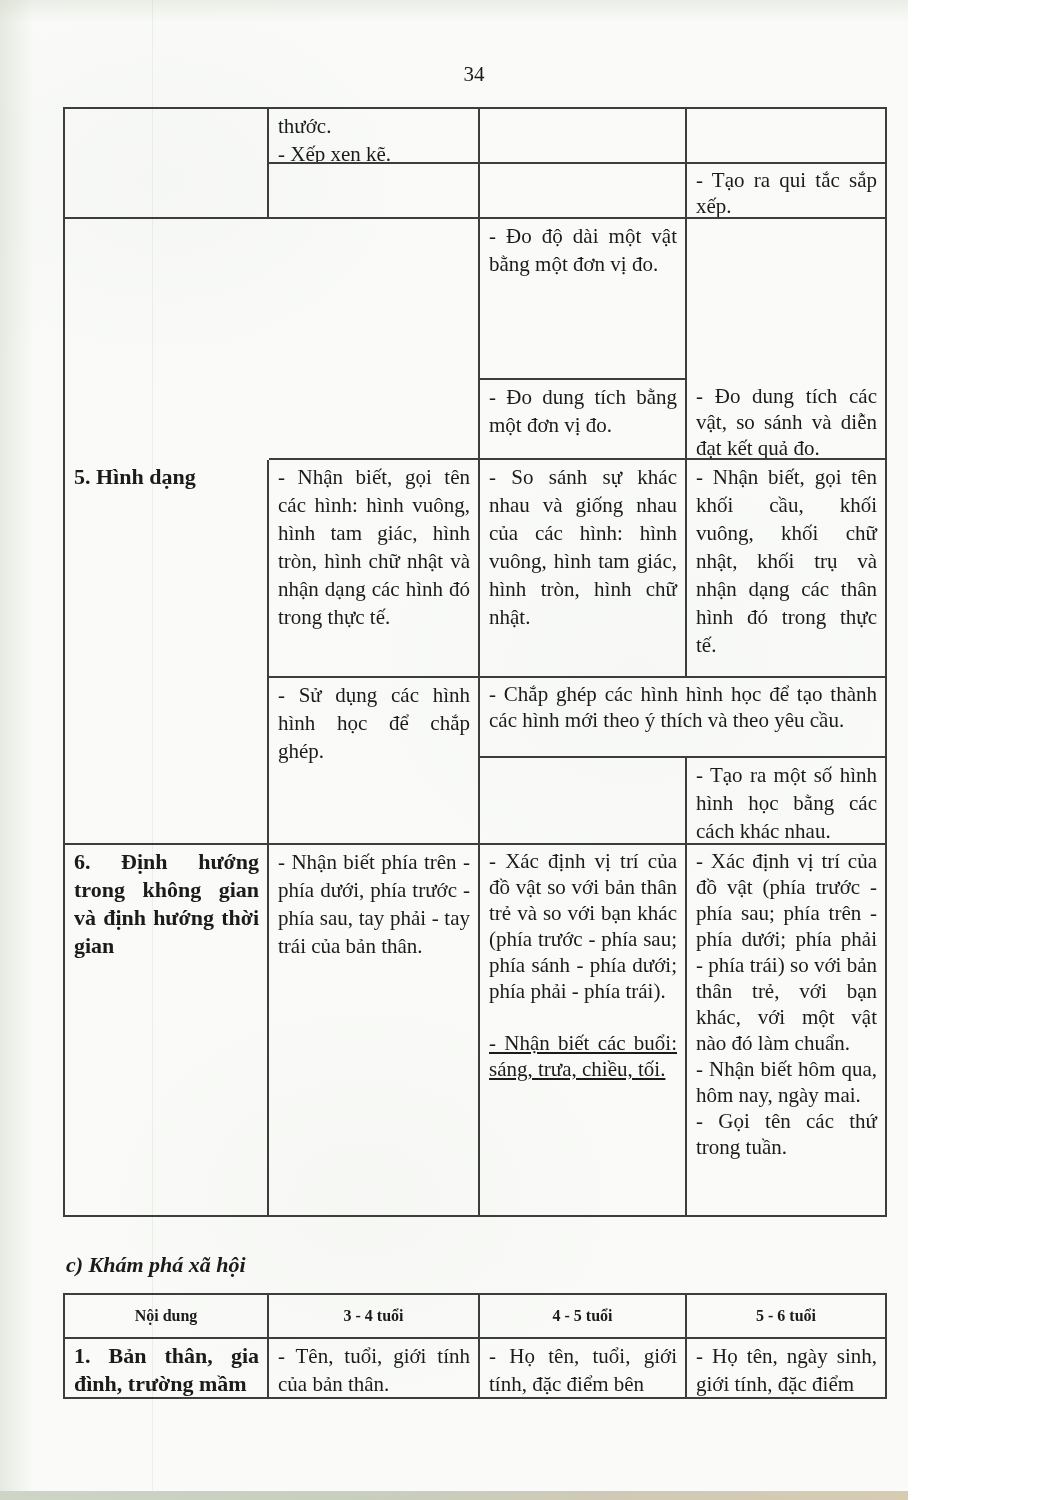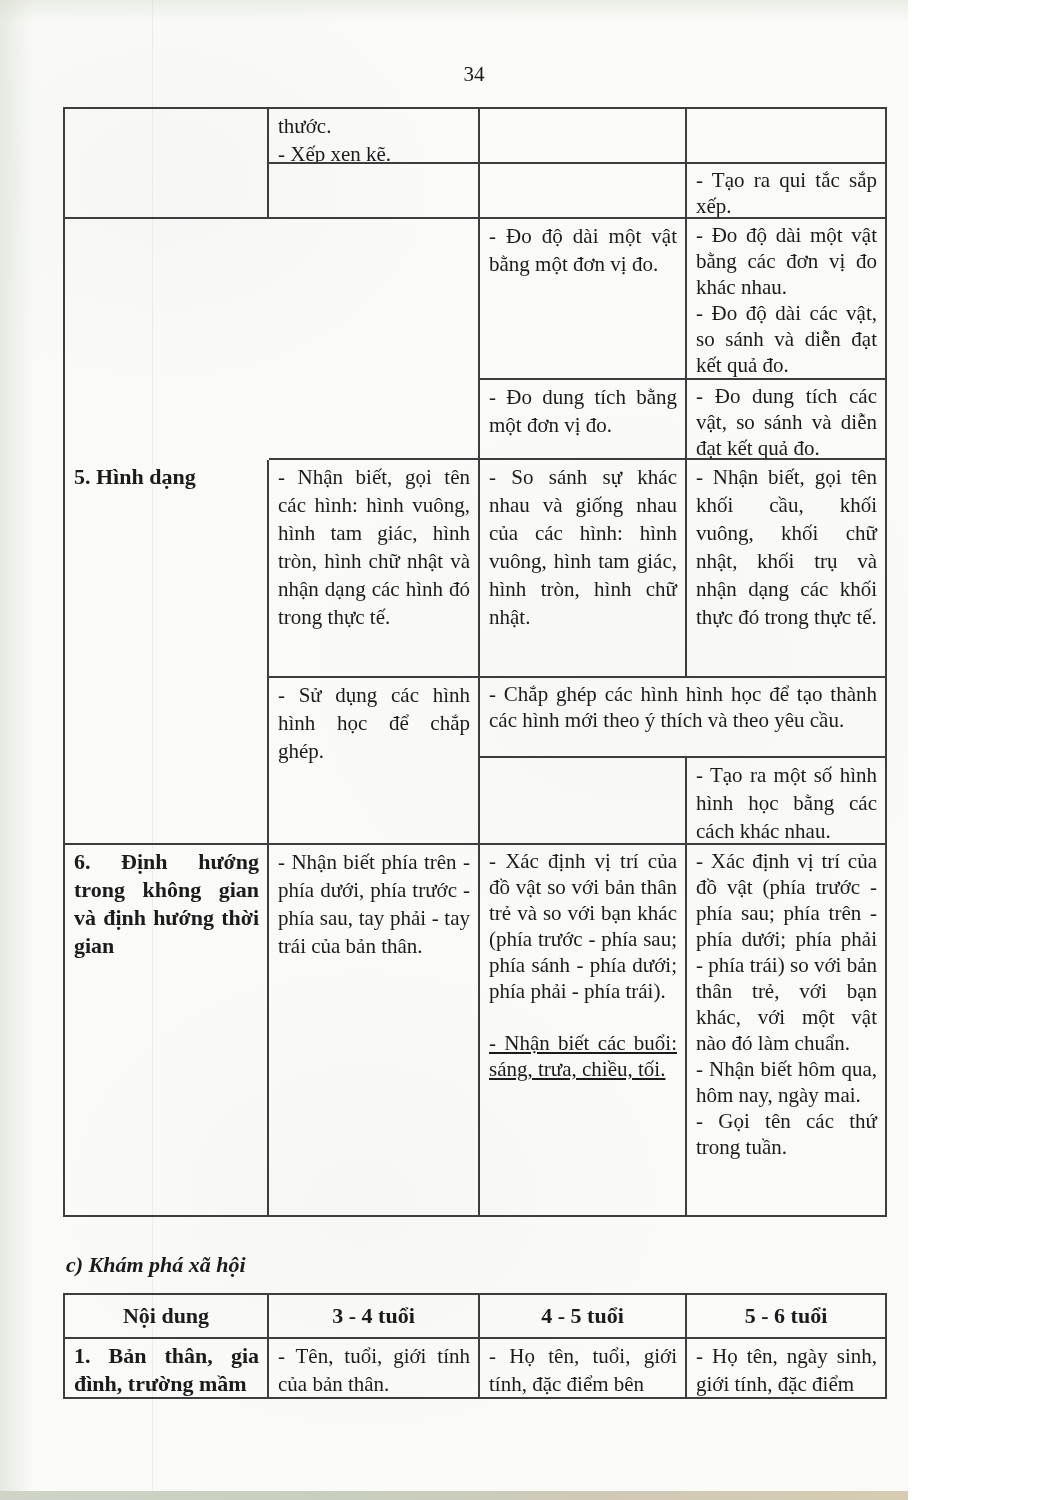--- a/index.html
+++ b/index.html
@@ -61,21 +61,21 @@
     overflow:hidden;
   }
   .no-r{border-right:none;}
   .no-b{border-bottom:none;}
   .dense{line-height:26px;}
   .tight{line-height:26px;}
   .lbl{font-weight:bold;font-size:22px;}
   .cell p{margin:0;}
   .cell p.gap{margin-top:26px;text-decoration:underline;}
   .hdr{display:flex;align-items:center;justify-content:center;
-       font-weight:bold;font-size:22px;text-align:center;padding:0 4px;}
+       font-weight:bold;font-size:16px;text-align:center;padding:0 4px;}
 
   
   .gc1{grid-column:1}.gc2{grid-column:2}.gc3{grid-column:3}.gc4{grid-column:4}.gc34{grid-column:3/5}
   .gr1{grid-row:1}.gr2{grid-row:2}.gr3{grid-row:3}.gr4{grid-row:4}.gr5{grid-row:5}
   .gr6{grid-row:6}.gr7{grid-row:7}.gr8{grid-row:8}
   .gr12{grid-row:1/3}.gr34{grid-row:3/5}.gr57{grid-row:5/8}.gr67{grid-row:6/8}
 
   .section-heading{
     position:absolute;left:66px;top:1252px;
     font-size:22px;font-weight:bold;font-style:italic;text-align:right;
@@ -102,31 +102,27 @@
     </div>
     <div class="cell gc3 gr1"></div>
     <div class="cell gc4 gr1 no-r"></div>
 
     <div class="cell gc2 gr2"></div>
     <div class="cell gc3 gr2"></div>
     <div class="cell gc4 gr2 no-r tight">- Tạo ra qui tắc sắp xếp.</div>
 
     <div class="cell gc2 gr34"></div>
     <div class="cell gc3 gr3">- Đo độ dài một vật bằng một đơn vị đo.</div>
-    <div class="cell gc4 gr3 no-r dense">
-      <p>- Đo độ dài một vật bằng các đơn vị đo khác nhau.</p>
-      <p>- Đo độ dài các vật, so sánh và diễn đạt kết quả đo.</p>
-    </div>
     <div class="cell gc4 gr4 no-r dense">- Đo dung tích các vật, so sánh và diễn đạt kết quả đo.</div>
     <div class="cell gc3 gr4">- Đo dung tích bằng một đơn vị đo.</div>
 
     <div class="cell gc1 gr57 lbl">5. Hình dạng</div>
     <div class="cell gc2 gr5">- Nhận biết, gọi tên các hình: hình vuông, hình tam giác, hình tròn, hình chữ nhật và nhận dạng các hình đó trong thực tế.</div>
     <div class="cell gc3 gr5">- So sánh sự khác nhau và giống nhau của các hình: hình vuông, hình tam giác, hình tròn, hình chữ nhật.</div>
-    <div class="cell gc4 gr5 no-r">- Nhận biết, gọi tên khối cầu, khối vuông, khối chữ nhật, khối trụ và nhận dạng các khối thực đó trong thực tế.</div>
+    <div class="cell gc4 gr5 no-r">- Nhận biết, gọi tên khối cầu, khối vuông, khối chữ nhật, khối trụ và nhận dạng các thân hình đó trong thực tế.</div>
 
     <div class="cell gc2 gr67">- Sử dụng các hình hình học để chắp ghép.</div>
     <div class="cell gc34 gr6 no-r dense">- Chắp ghép các hình hình học để tạo thành các hình mới theo ý thích và theo yêu cầu.</div>
     <div class="cell gc3 gr7"></div>
     <div class="cell gc4 gr7 no-r">- Tạo ra một số hình hình học bằng các cách khác nhau.</div>
 
     <div class="cell gc1 gr8 no-b lbl">6. Định hướng trong không gian và định hướng thời gian</div>
     <div class="cell gc2 gr8 no-b">- Nhận biết phía trên - phía dưới, phía trước - phía sau, tay phải - tay trái của bản thân.</div>
     <div class="cell gc3 gr8 no-b dense">
       <p>- Xác định vị trí của đồ vật so với bản thân trẻ và so với bạn khác (phía trước - phía sau; phía sánh - phía dưới; phía phải - phía trái).</p>

